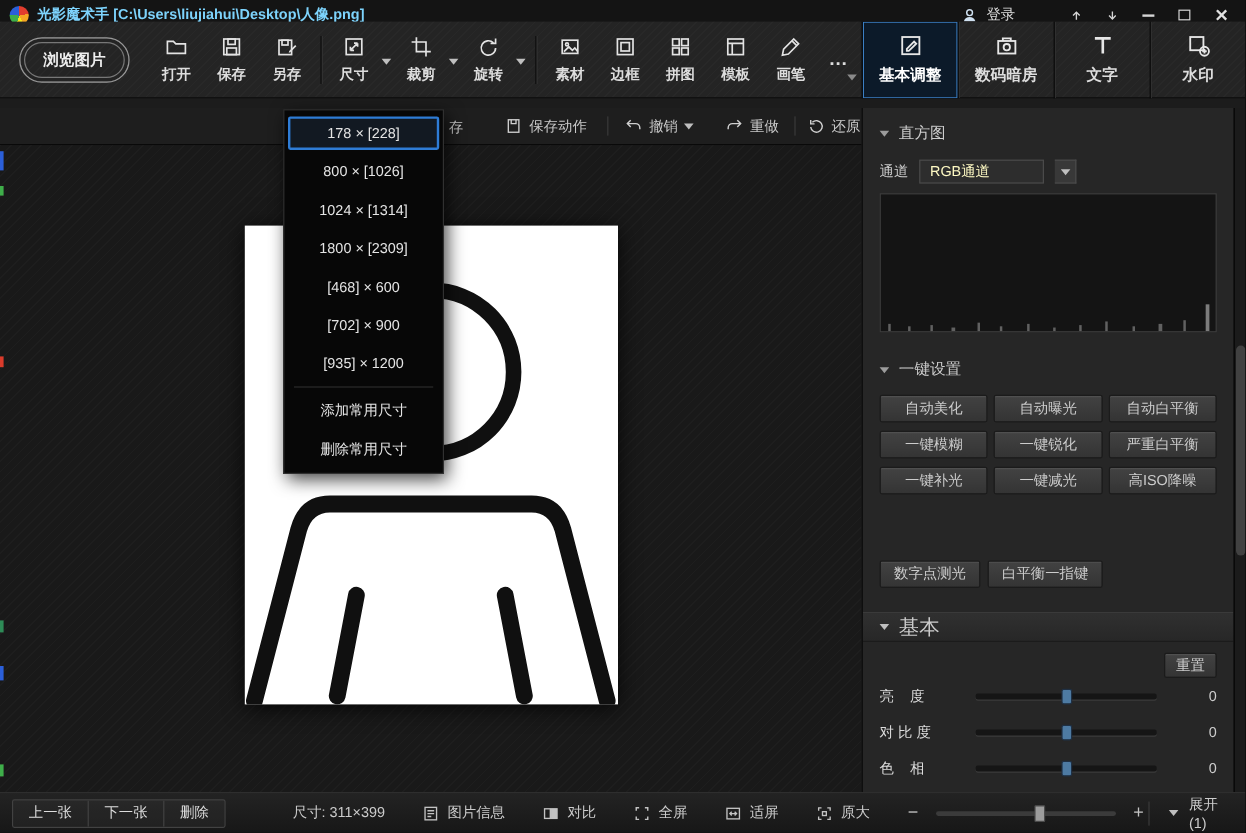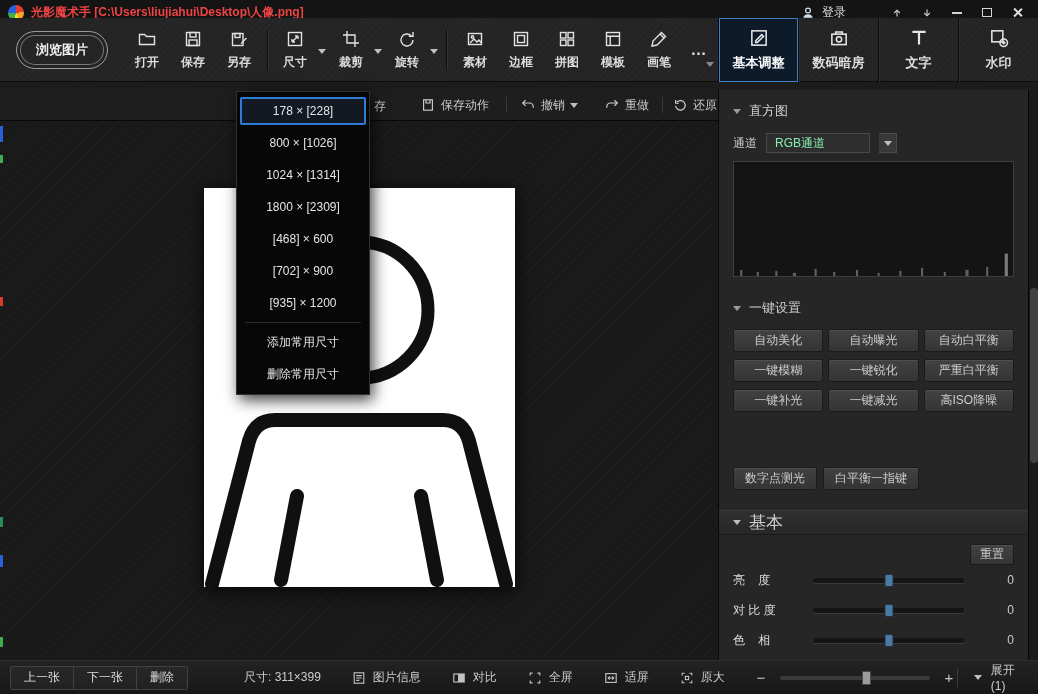--- a/index.html
+++ b/index.html
@@ -6,21 +6,21 @@
   html,body { background:#050505; }
   .app { position:relative; width:1038px; height:694px; overflow:hidden;
          font-family:"Liberation Sans","DejaVu Sans",sans-serif; background:#1c1c1c; color:#ccc; }
 
   
   .titlebar { position:absolute; top:0; left:0; width:100%; height:26px; background:#141414;
               border-bottom:1px solid #000; display:flex; align-items:center; padding:0 6px; }
   .logo { width:16px; height:16px; border-radius:50%;
           background:conic-gradient(#e23d2e 0 22%, #f5a623 22% 42%, #f8e71c 42% 55%, #3fae4a 55% 76%, #2b5fd9 76% 100%);
           margin:0 7px 0 2px; flex:none; }
-  .title { font-size:12px; font-weight:bold; color:#ef4444; white-space:nowrap;text-align:center; }
+  .title { font-size:12px; font-weight:bold; color:#7dd3fc; white-space:nowrap;text-align:center; }
   .tb-right { margin-left:auto; display:flex; align-items:center; }
   .login { display:flex; align-items:center; gap:6px; padding:2px 8px; margin-right:28px; font-size:12px; color:#ddd; }
   .login .ic { width:16px; height:16px; color:#cfe0f0; }
   .winbtn { width:30px; height:20px; display:flex; align-items:center; justify-content:center; }
   .winbtn .ic { width:14px; height:14px; color:#d5d5d5; }
   .min-bar { width:10px; height:2px; background:#d5d5d5; }
   .max-box { width:10px; height:9px; border:1.5px solid #d5d5d5; }
   .x-icon { position:relative; width:11px; height:11px; }
   .x-icon::before,.x-icon::after { content:""; position:absolute; left:5px; top:0; width:1.8px; height:11px; background:#e0e0e0; }
   .x-icon::before { transform:rotate(45deg); } .x-icon::after { transform:rotate(-45deg); }
@@ -73,21 +73,21 @@
   .msep { height:1px; background:#2c2c2c; margin:3px 8px; }
 
   
   .rpanel { position:absolute; left:718px; top:90px; width:310px; height:570px; background:#262626;
             border-left:1px solid #090909; padding:0 14px; overflow:hidden; }
   .sec-head { display:flex; align-items:center; gap:8px; font-size:13px; color:#cccccc; }
   .sec-head .caret { border-top-color:#9c9c9c; }
   .sh-hist { margin-top:12px; }
   .chan-row { margin-top:13px; display:flex; align-items:center; gap:9px; font-size:12px; }
   .chan-select { width:104px; height:20px; background:#2d2d2d; border:1px solid #4a4a4a;
-                 display:flex; align-items:center; padding:0 8px; color:#86efac; }
+                 display:flex; align-items:center; padding:0 8px; color:#fef9c3; }
   .chan-btn { width:18px; height:20px; background:#383838; border:1px solid #4a4a4a; border-left:none;
               display:flex; align-items:center; justify-content:center; }
   .histogram { margin-top:8px; height:116px; background:#141414; border:1px solid #3e3e3e; position:relative; }
   .histogram svg { position:absolute; left:0; bottom:0; width:100%; height:100%; }
   .sh-oneclick { margin-top:22px; }
   .btn-grid { margin-top:12px; display:grid; grid-template-columns:repeat(3,1fr); gap:7px 5px; }
   .pbtn { height:23px; background:linear-gradient(#424242,#343434); border:1px solid #1b1b1b; border-radius:2px;
           color:#cccccc; font-size:12px; display:flex; align-items:center; justify-content:center;
           box-shadow:inset 0 1px 0 rgba(255,255,255,0.08); white-space:nowrap; }
   .btn-row2 { margin-top:19px; display:flex; gap:6px; }

